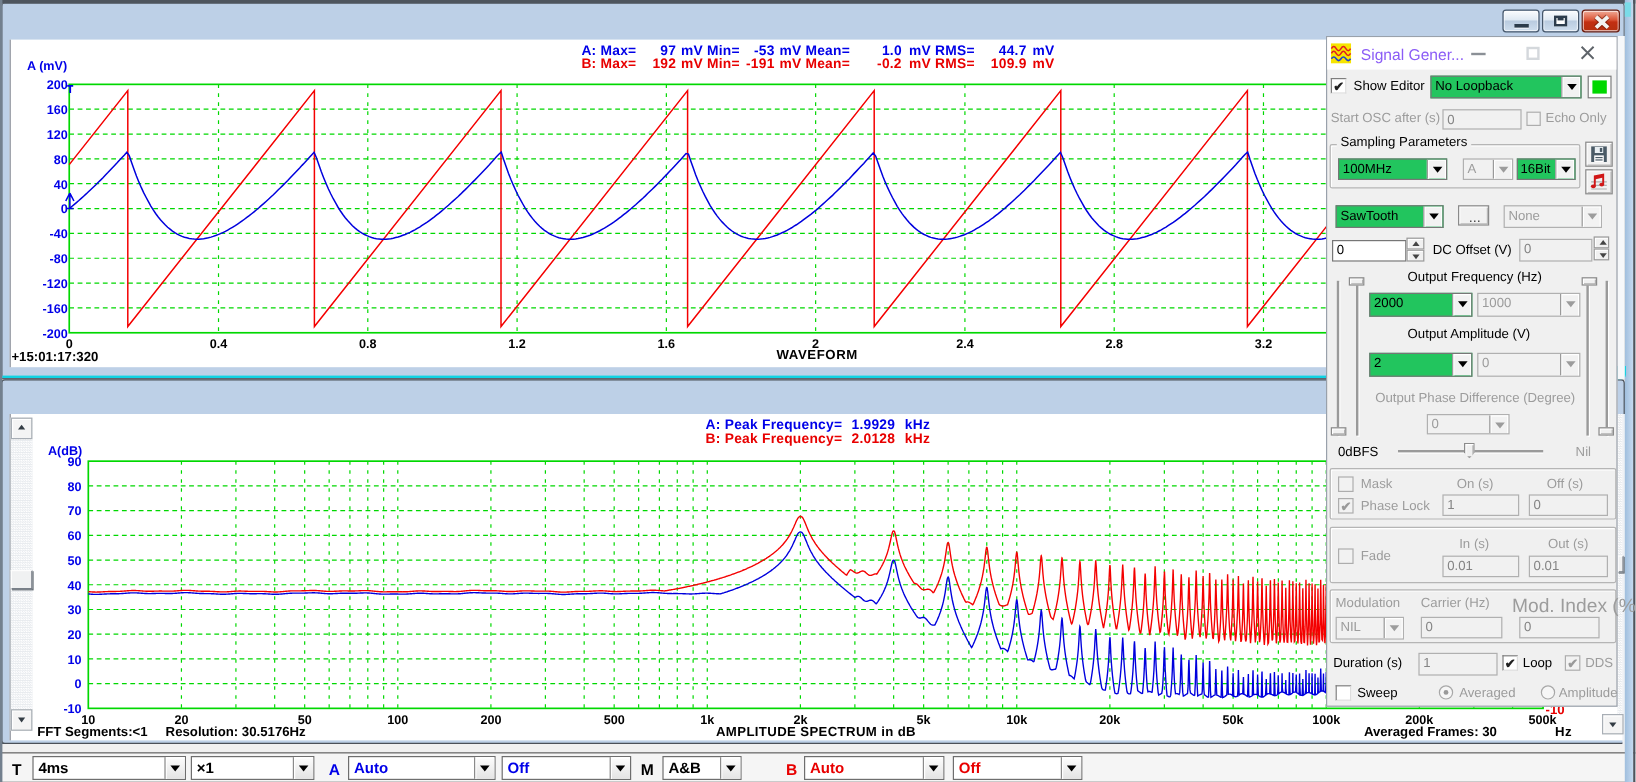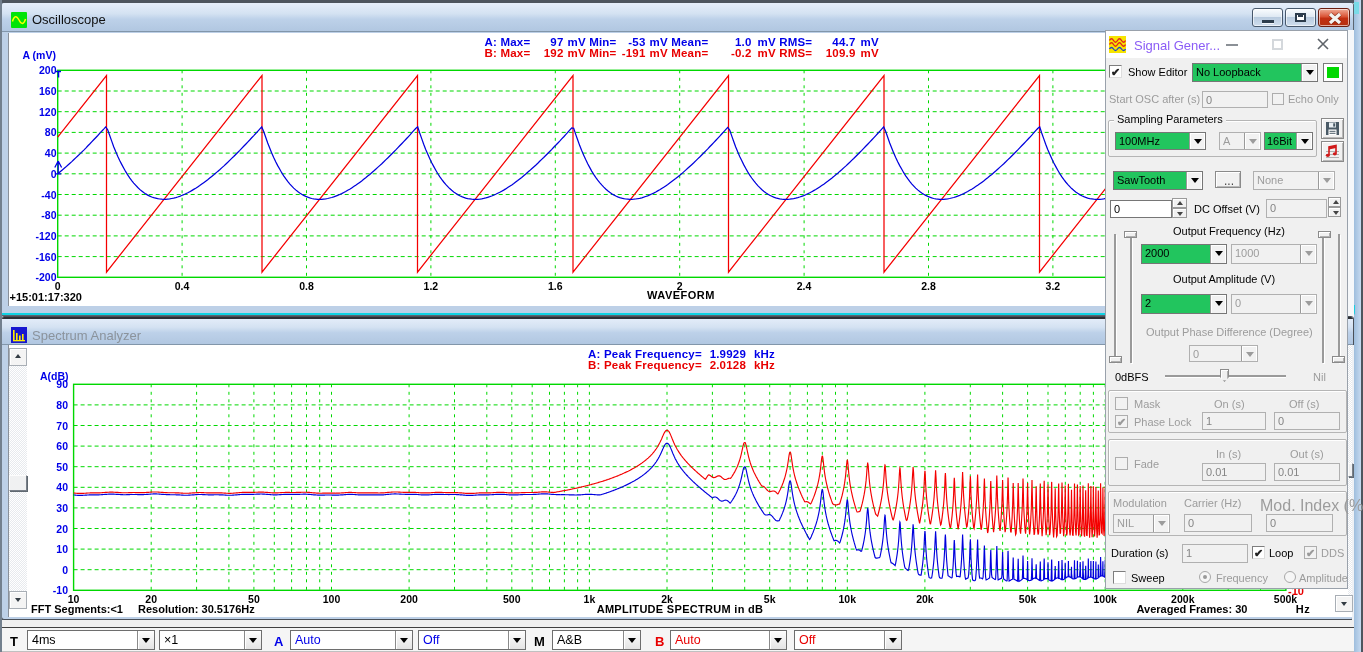--- a/index.html
+++ b/index.html
@@ -54,35 +54,28 @@
 .vthumb{position:absolute;width:13px;height:7px;background:#f0f0f0;border:1px solid #8b8b8b;box-shadow:1px 1px 0 #fff inset,-1px -1px 0 #b0b0b0 inset}
 
 .sbtn{position:absolute;width:18px;height:18px;background:#f4f4f4;border:1px solid #a8aeb5;box-shadow:1px 1px 0 #fff inset}
 .sbtn:after{content:"";position:absolute;left:4.5px;border:3.6px solid transparent}
 .sbtn.up:after{top:5px;border-bottom:4.5px solid #333c44;border-top:none}
 .sbtn.dn:after{top:6px;border-top:4.5px solid #333c44;border-bottom:none}
 .track{position:absolute;background:#f1f2f4;background-image:conic-gradient(#fff 25%,#e7eaee 25% 50%,#fff 50% 75%,#e7eaee 75%);background-size:2px 2px}
 .thumb{position:absolute;background:#f0f1f2;border:1px solid;border-color:#fdfdfd #787f88 #787f88 #fdfdfd;box-shadow:1px 1px 0 #5f6870}
 
 .tcombo{position:absolute;top:630px;height:20px;border:1px solid #6e6e6e;background:#fff}
-.tcombo .ctx{position:absolute;left:4px;top:2px;font-size:12.5px;font-weight:normal;white-space:nowrap}
+.tcombo .ctx{position:absolute;left:4px;top:2px;font-size:12.5px;font-weight:bold;white-space:nowrap}
 .tcombo .ca{position:absolute;right:0;top:0;bottom:0;width:17px;background:linear-gradient(#fdfdfd,#e4e4e4);border-left:1px solid #8a8a8a;box-shadow:1px 1px 0 #fff inset}
 .tcombo .ca:after{content:"";position:absolute;left:4px;top:7px;border:4.5px solid transparent;border-top:5px solid #000;border-bottom:none}
 .tlab{position:absolute;top:634px;font-size:13px;font-weight:bold}
 </style></head>
 <body>
 
 <div class="win" id="oscwin" style="top:2px;height:314px">
- <div class="tbar">
-  <svg class="wicon" viewBox="0 0 17 17" style="left:9px;top:9px;width:16px;height:16px">
-        <rect width="17" height="17" rx="1" fill="#00e408"></rect>
-        <path d="M1.5 10 C3.5 3.5,6 3.5,8.5 8.5 C11 13.5,13.5 13.5,15.5 7.5" fill="none" stroke="#ffff00" stroke-width="1.6"></path>
-      </svg>
-  <div class="ttl">Oscilloscope</div>
- </div>
  <div class="abs" style="left:6px;top:30px;right:0;bottom:9px;background:#fff;border-left:1px solid #8a9099"></div>
 </div>
 <svg width="1351" height="274" viewBox="1.5 33.5 1351 274" style="left:1.5px;top:33.5px">
  <text x="484" y="45" class="meas" fill="#0000e8">A: Max=</text>
  <text x="563" y="45" class="meas" fill="#0000e8" text-anchor="end">97</text>
  <text x="567" y="45" class="meas" fill="#0000e8">mV  Min=</text>
  <text x="645" y="45" class="meas" fill="#0000e8" text-anchor="end">-53</text>
  <text x="649" y="45" class="meas" fill="#0000e8">mV  Mean=</text>
  <text x="751" y="45" class="meas" fill="#0000e8" text-anchor="end">1.0</text>
  <text x="757" y="45" class="meas" fill="#0000e8">mV  RMS=</text>
@@ -139,33 +132,20 @@
     <text x="1052.4" y="289.5" class="bk" text-anchor="middle">3.2</text>
  <path d="M55.5 71 L60.5 71 M58 71 L58 77" stroke="#0000e8" stroke-width="1.5" fill="none"></path>
  <path d="M54.7 173.3 l6 0 M57.7 173.3 L57.7 160.5 M57.7 160.5 l-3.4 6.5 M57.7 160.5 l3.4 6.5" stroke="#0000e8" stroke-width="1.3" fill="none"></path>
  <path d="M57.2,136.7 106.0,75.0 106.0,271.6 261.5,75.0 261.5,271.6 417.0,75.0 417.0,271.6 572.5,75.0 572.5,271.6 728.0,75.0 728.0,271.6 883.5,75.0 883.5,271.6 1039.0,75.0 1039.0,271.6 1106.0,186.9" class="tr"></path>
  <path d="M57.2,173.3 59.3,171.6 61.2,170.0 63.2,168.3 65.2,166.6 67.2,164.8 69.2,163.0 71.3,161.1 73.2,159.3 75.2,157.4 77.2,155.5 79.2,153.6 81.2,151.6 83.3,149.6 85.3,147.6 87.2,145.5 89.2,143.5 91.2,141.4 93.2,139.3 95.2,137.2 97.3,135.0 99.2,132.9 101.2,130.7 103.2,128.6 105.2,126.4 107.2,129.2 109.3,135.3 111.3,140.9 113.2,146.2 115.2,151.1 117.2,155.7 119.2,160.0 121.2,163.9 123.3,167.8 125.2,171.2 127.2,174.4 129.2,177.4 131.2,180.1 133.2,182.6 135.3,184.9 137.3,187.0 139.2,188.9 141.2,190.5 143.2,192.1 145.2,193.4 147.2,194.6 149.3,195.6 151.2,196.5 153.2,197.2 155.2,197.7 157.2,198.2 159.2,198.5 161.3,198.7 163.3,198.8 165.2,198.8 167.2,198.6 169.2,198.4 171.2,198.0 173.2,197.6 175.3,197.1 177.2,196.5 179.2,195.8 181.2,195.0 183.2,194.2 185.2,193.3 187.3,192.3 189.3,191.2 191.2,190.1 193.2,188.9 195.2,187.7 197.2,186.4 199.2,185.1 201.3,183.6 203.2,182.2 205.2,180.7 207.2,179.2 209.2,177.6 211.2,176.0 213.3,174.3 215.3,172.6 217.2,170.9 219.2,169.2 221.2,167.4 223.2,165.6 225.2,163.7 227.3,161.8 229.2,159.9 231.2,157.9 233.2,156.0 235.2,154.0 237.2,152.0 239.3,149.9 241.2,147.9 243.2,145.8 245.2,143.7 247.2,141.6 249.2,139.5 251.2,137.3 253.3,135.1 255.2,133.0 257.2,130.8 259.2,128.6 261.2,126.4 263.2,131.0 265.3,137.0 267.2,142.5 269.2,147.6 271.2,152.4 273.2,157.0 275.2,161.2 277.2,165.1 279.3,168.8 281.2,172.2 283.2,175.3 285.2,178.2 287.2,180.9 289.2,183.3 291.3,185.6 293.2,187.6 295.2,189.4 297.2,191.1 299.2,192.5 301.2,193.8 303.2,194.9 305.3,195.9 307.2,196.7 309.2,197.4 311.2,198.0 313.2,198.4 315.2,198.6 317.3,198.8 319.2,198.9 321.2,198.8 323.2,198.6 325.2,198.4 327.2,198.0 329.2,197.5 331.3,197.0 333.2,196.4 335.2,195.6 337.2,194.9 339.2,194.0 341.2,193.1 343.3,192.0 345.2,191.0 347.2,189.8 349.2,188.7 351.2,187.4 353.2,186.1 355.2,184.8 357.3,183.3 359.2,181.9 361.2,180.4 363.2,178.8 365.2,177.3 367.2,175.6 369.3,173.9 371.2,172.2 373.2,170.5 375.2,168.7 377.2,166.9 379.2,165.1 381.3,163.2 383.3,161.3 385.2,159.4 387.2,157.5 389.2,155.5 391.2,153.5 393.2,151.5 395.3,149.4 397.2,147.4 399.2,145.3 401.2,143.2 403.2,141.1 405.2,139.0 407.3,136.8 409.3,134.6 411.2,132.4 413.2,130.2 415.2,128.0 417.2,126.3 419.2,132.5 421.3,138.4 423.2,143.8 425.2,148.9 427.2,153.6 429.2,158.0 431.2,162.2 433.3,166.1 435.3,169.7 437.2,173.0 439.2,176.1 441.2,178.9 443.2,181.5 445.2,183.9 447.3,186.1 449.2,188.1 451.2,189.8 453.2,191.4 455.2,192.8 457.2,194.1 459.3,195.2 461.3,196.1 463.2,196.9 465.2,197.6 467.2,198.1 469.2,198.4 471.2,198.7 473.3,198.8 475.2,198.9 477.2,198.8 479.2,198.6 481.2,198.3 483.2,197.9 485.3,197.4 487.3,196.8 489.2,196.2 491.2,195.5 493.2,194.7 495.2,193.8 497.2,192.8 499.3,191.8 501.2,190.7 503.2,189.6 505.2,188.4 507.2,187.1 509.2,185.8 511.3,184.4 513.3,183.0 515.2,181.5 517.2,180.0 519.2,178.4 521.2,176.9 523.2,175.2 525.3,173.5 527.2,171.8 529.2,170.1 531.2,168.3 533.2,166.5 535.2,164.7 537.3,162.7 539.2,160.8 541.2,158.9 543.2,157.0 545.2,155.0 547.2,153.0 549.2,151.0 551.3,148.9 553.2,146.8 555.2,144.8 557.2,142.7 559.2,140.6 561.2,138.4 563.3,136.2 565.2,134.1 567.2,131.9 569.2,129.7 571.2,127.5 573.2,127.9 575.2,133.9 577.3,139.8 579.2,145.1 581.2,150.1 583.2,154.7 585.2,159.1 587.2,163.2 589.3,167.1 591.2,170.6 593.2,173.8 595.2,176.8 597.2,179.6 599.2,182.1 601.2,184.4 603.3,186.6 605.2,188.5 607.2,190.3 609.2,191.8 611.2,193.2 613.2,194.4 615.3,195.5 617.2,196.4 619.2,197.1 621.2,197.7 623.2,198.2 625.2,198.5 627.2,198.7 629.3,198.9 631.2,198.8 633.2,198.7 635.2,198.5 637.2,198.2 639.2,197.8 641.3,197.3 643.2,196.7 645.2,196.0 647.2,195.3 649.2,194.4 651.2,193.5 653.2,192.6 655.3,191.5 657.2,190.4 659.2,189.3 661.2,188.0 663.2,186.8 665.2,185.4 667.3,184.0 669.2,182.6 671.2,181.1 673.2,179.6 675.2,178.1 677.2,176.5 679.3,174.8 681.3,173.1 683.2,171.4 685.2,169.6 687.2,167.8 689.2,166.0 691.2,164.2 693.3,162.3 695.2,160.4 697.2,158.4 699.2,156.5 701.2,154.5 703.2,152.5 705.3,150.4 707.3,148.4 709.2,146.3 711.2,144.2 713.2,142.1 715.2,140.0 717.2,137.9 719.3,135.7 721.2,133.5 723.2,131.3 725.2,129.1 727.2,126.9 729.2,129.5 731.3,135.6 733.3,141.2 735.2,146.4 737.2,151.3 739.2,155.9 741.2,160.1 743.2,164.1 745.3,168.0 747.2,171.4 749.2,174.6 751.2,177.5 753.2,180.2 755.2,182.7 757.3,185.1 759.3,187.1 761.2,189.0 763.2,190.7 765.2,192.2 767.2,193.5 769.2,194.7 771.3,195.7 773.2,196.6 775.2,197.3 777.2,197.8 779.2,198.3 781.2,198.6 783.3,198.8 785.3,198.9 787.2,198.8 789.2,198.7 791.2,198.4 793.2,198.1 795.2,197.7 797.3,197.1 799.2,196.5 801.2,195.8 803.2,195.1 805.2,194.2 807.2,193.3 809.3,192.3 811.3,191.2 813.2,190.1 815.2,189.0 817.2,187.7 819.2,186.4 821.2,185.1 823.3,183.7 825.2,182.2 827.2,180.8 829.2,179.2 831.2,177.7 833.2,176.1 835.3,174.3 837.3,172.7 839.2,170.9 841.2,169.2 843.2,167.4 845.2,165.6 847.2,163.7 849.3,161.8 851.2,159.9 853.2,158.0 855.2,156.0 857.2,154.0 859.2,152.0 861.3,149.9 863.2,147.9 865.2,145.8 867.2,143.7 869.2,141.6 871.2,139.5 873.2,137.4 875.3,135.1 877.2,133.0 879.2,130.8 881.2,128.6 883.2,126.4 885.2,131.0 887.3,137.0 889.2,142.5 891.2,147.6 893.2,152.5 895.2,157.0 897.2,161.2 899.2,165.1 901.3,168.8 903.2,172.2 905.2,175.3 907.2,178.2 909.2,180.9 911.2,183.3 913.3,185.6 915.2,187.6 917.2,189.4 919.2,191.1 921.2,192.5 923.2,193.8 925.2,194.9 927.3,195.9 929.2,196.7 931.2,197.4 933.2,198.0 935.2,198.4 937.2,198.6 939.3,198.8 941.2,198.9 943.2,198.8 945.2,198.6 947.2,198.4 949.2,198.0 951.2,197.5 953.3,197.0 955.2,196.4 957.2,195.6 959.2,194.9 961.2,194.0 963.2,193.1 965.3,192.0 967.2,191.0 969.2,189.8 971.2,188.7 973.2,187.4 975.2,186.1 977.2,184.8 979.3,183.3 981.2,181.9 983.2,180.4 985.2,178.8 987.2,177.3 989.2,175.6 991.3,173.9 993.2,172.2 995.2,170.5 997.2,168.7 999.2,166.9 1001.2,165.1 1003.3,163.2 1005.3,161.3 1007.2,159.4 1009.2,157.5 1011.2,155.5 1013.2,153.5 1015.2,151.5 1017.3,149.4 1019.2,147.4 1021.2,145.3 1023.2,143.2 1025.2,141.1 1027.2,139.0 1029.3,136.8 1031.3,134.6 1033.2,132.4 1035.2,130.2 1037.2,128.0 1039.2,126.3 1041.2,132.5 1043.3,138.4 1045.2,143.8 1047.2,148.9 1049.2,153.6 1051.2,158.0 1053.2,162.2 1055.3,166.1 1057.3,169.7 1059.2,173.0 1061.2,176.1 1063.2,178.9 1065.2,181.5 1067.2,183.9 1069.3,186.1 1071.2,188.1 1073.2,189.8 1075.2,191.4 1077.2,192.8 1079.2,194.1 1081.3,195.2 1083.3,196.1 1085.2,196.9 1087.2,197.6 1089.2,198.1 1091.2,198.4 1093.2,198.7 1095.3,198.8 1097.2,198.9 1099.2,198.8 1101.2,198.6 1103.2,198.3 1105.2,197.9" class="tb2"></path>
  <text x="9" y="300" class="bk" style="font-size:11px">+15:01:17:320</text>
  <text x="680.5" y="298.5" class="bk" text-anchor="middle" style="font-size:11px;letter-spacing:0.5px">WAVEFORM</text>
 </svg>
 
 <div class="win" id="specwin" style="top:315.5px;height:304.5px;border-radius:3px;border-color:#4a5058;box-shadow:0 1px 0 #454c54">
- <div class="tbar inactive" style="height:28.5px;box-shadow:inset 0 2px 0 #2b2f34">
-  <svg class="wicon" viewBox="0 0 16 16" style="left:9px;top:10px;width:16px;height:16px">
-        <rect width="16" height="16" fill="#1616d0"></rect>
-        <g fill="#ffee00">
-          <rect x="2" y="3" width="1.6" height="11"></rect>
-          <rect x="5" y="6" width="1.6" height="8"></rect>
-          <rect x="8" y="8.5" width="1.6" height="5.5"></rect>
-          <rect x="11" y="7" width="1.6" height="7"></rect>
-          <rect x="2" y="13" width="12" height="1.3"></rect>
-        </g>
-      </svg>
-  <div class="ttl" style="top:11px">Spectrum Analyzer</div>
- </div>
  <div class="abs" style="left:6px;top:28px;right:0;bottom:2px;background:#fff;border-left:1px solid #8a9099"></div>
 </div>
 <svg width="1344" height="272" viewBox="9 345 1344 272" style="left:9px;top:345px">
  <text x="588" y="357.5" class="meas" fill="#0000e8" letter-spacing="0.55">A: Peak Frequency=</text>
  <text x="746" y="357.5" class="meas" fill="#0000e8" text-anchor="end">1.9929</text>
  <text x="754" y="357.5" class="meas" fill="#0000e8" letter-spacing="1">kHz</text>
  <text x="588" y="369" class="meas" fill="#e80000" letter-spacing="0.55">B: Peak Frequency=</text>
  <text x="746" y="369" class="meas" fill="#e80000" text-anchor="end">2.0128</text>
  <text x="754" y="369" class="meas" fill="#e80000" letter-spacing="1">kHz</text>
  <text x="40" y="379.5" class="bl">A(dB)</text>
@@ -446,21 +426,21 @@
  <div class="cb dis" style="left:198px;top:515px">
       <div class="ck">✔</div>
     </div>
  <div class="lbl gray" style="left:215px;top:516px;font-size:11px">DDS</div>
 
  <div class="cb" style="left:7px;top:540px"></div>
  <div class="lbl" style="left:25px;top:541px;font-size:11px">Sweep</div>
  <div class="rad" style="left:93px;top:540px">
       <div class="abs" style="left:3px;top:3px;width:4px;height:4px;border-radius:50%;background:#9a9a9a"></div>
     </div>
- <div class="lbl gray" style="left:110px;top:541px;font-size:11px">Frequency</div>
+ <div class="lbl gray" style="left:110px;top:541px;font-size:11px">Averaged</div>
  <div class="rad" style="left:178px;top:540px"></div>
  <div class="lbl gray" style="left:193px;top:541px;font-size:11px">Amplitude</div>
 </div>
 
 <div class="abs" style="left:0;top:620px;width:1363px;height:32px;background:#f0f0f0"></div>
 <div class="abs" style="left:0;top:627px;width:1363px;height:1px;background:#404040"></div>
 <div class="abs" style="left:0;top:628px;width:1363px;height:24px;background:#f5f5f5;border-bottom:1px solid #c0c0c0"></div>
 <div class="tlab" style="left:10px;color:#000">T</div>
 <div class="tcombo" style="left:27px;width:128px">
     <div class="ctx">4ms</div>
@@ -473,21 +453,21 @@
 <div class="tlab" style="left:274px;color:#0000e8">A</div>
 <div class="tcombo" style="left:290px;width:123px">
     <div class="ctx" style="color:#0000e8">Auto</div>
     <div class="ca"></div>
   </div>
 <div class="tcombo" style="left:418px;width:108px">
     <div class="ctx" style="color:#0000e8">Off</div>
     <div class="ca"></div>
   </div>
 <div class="tlab" style="left:534px;color:#000">M</div>
-<div class="tcombo" style="left:552px;width:89px">
+<div class="tcombo" style="left:552px;width:66px">
     <div class="ctx">A&amp;B</div>
     <div class="ca"></div>
   </div>
 <div class="tlab" style="left:655px;color:#e80000">B</div>
 <div class="tcombo" style="left:670px;width:117px">
     <div class="ctx" style="color:#e80000">Auto</div>
     <div class="ca"></div>
   </div>
 <div class="tcombo" style="left:794px;width:108px">
     <div class="ctx" style="color:#e80000">Off</div>

